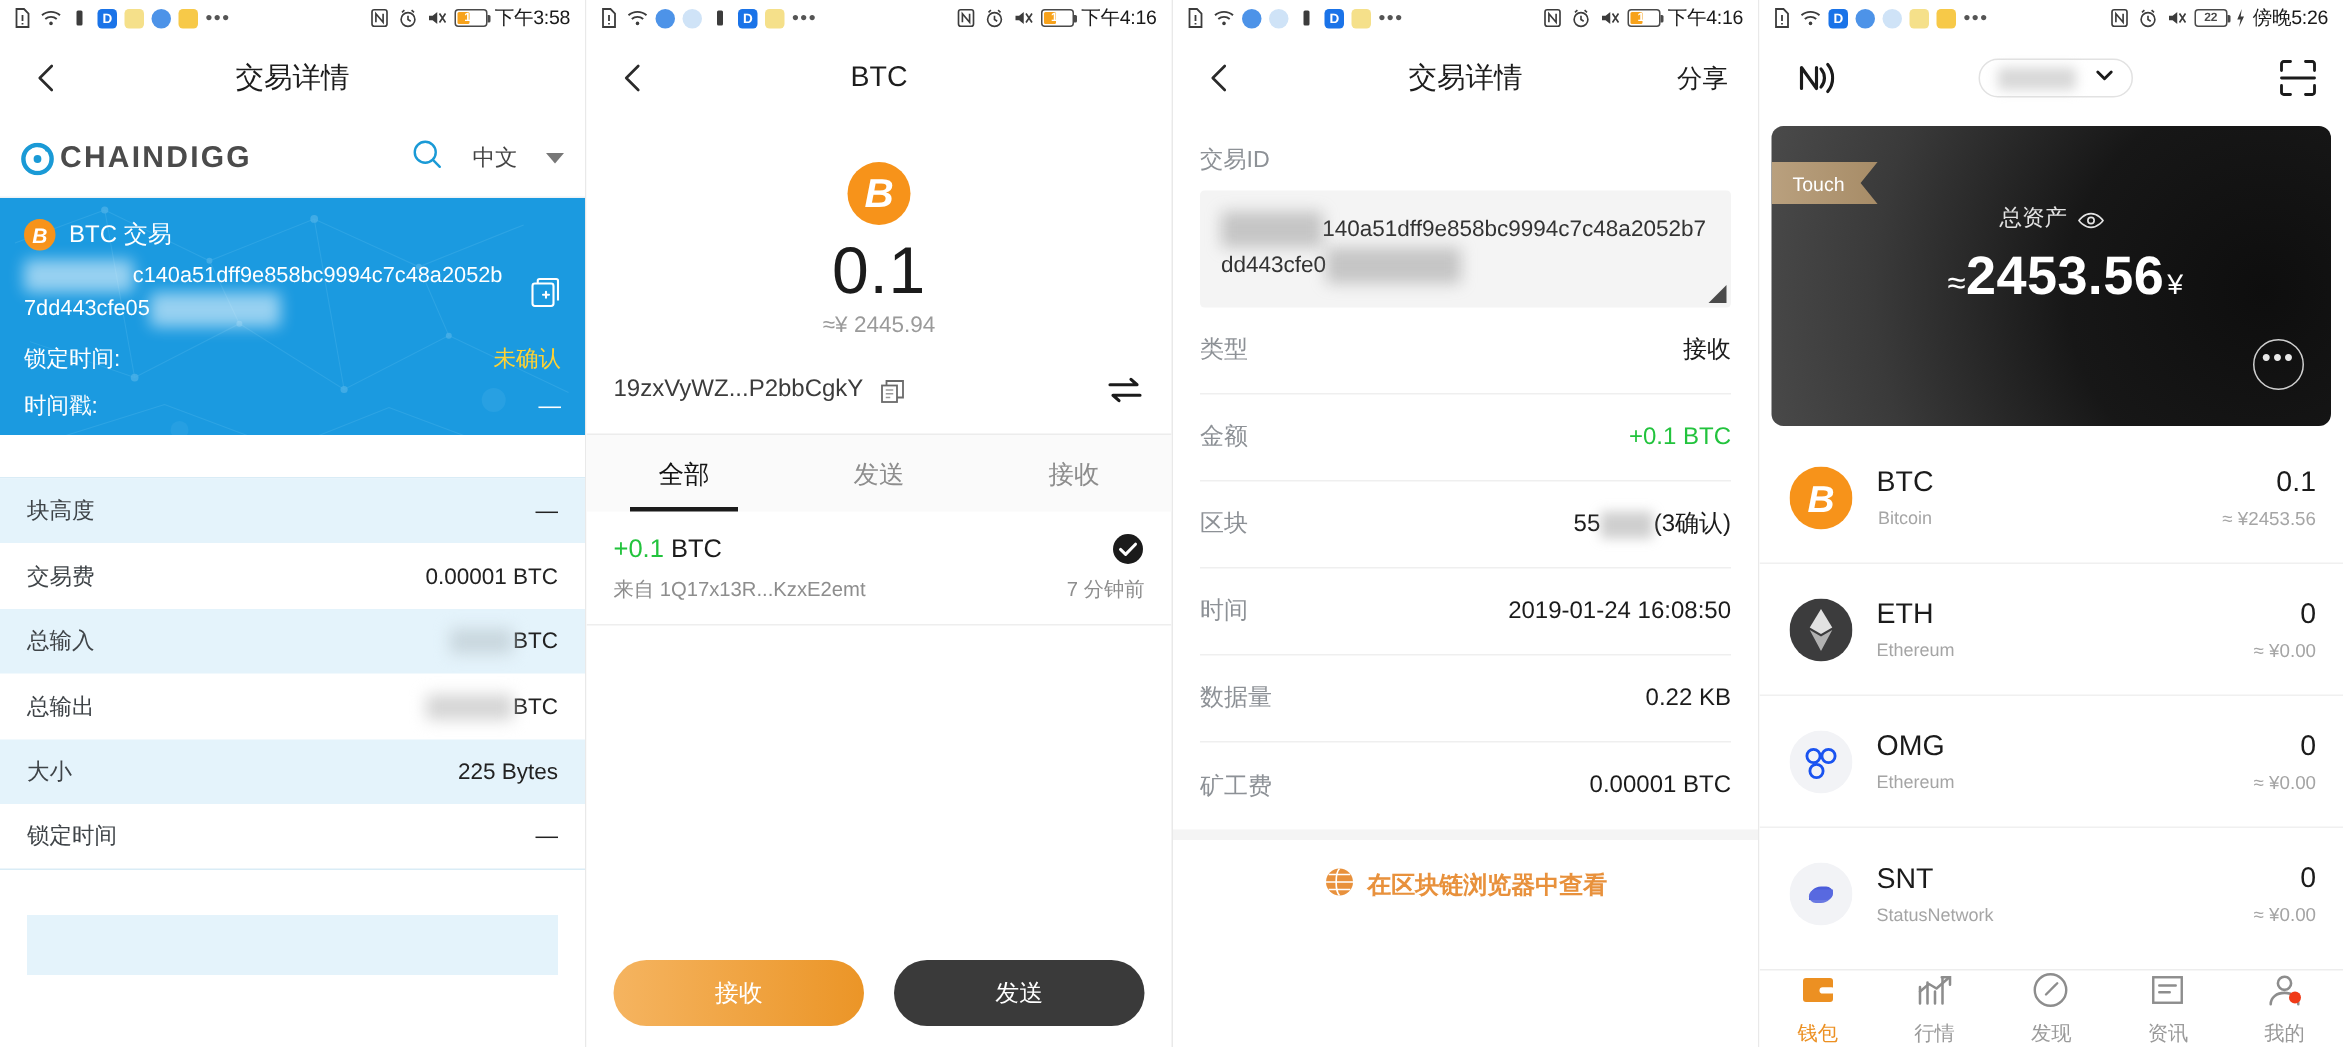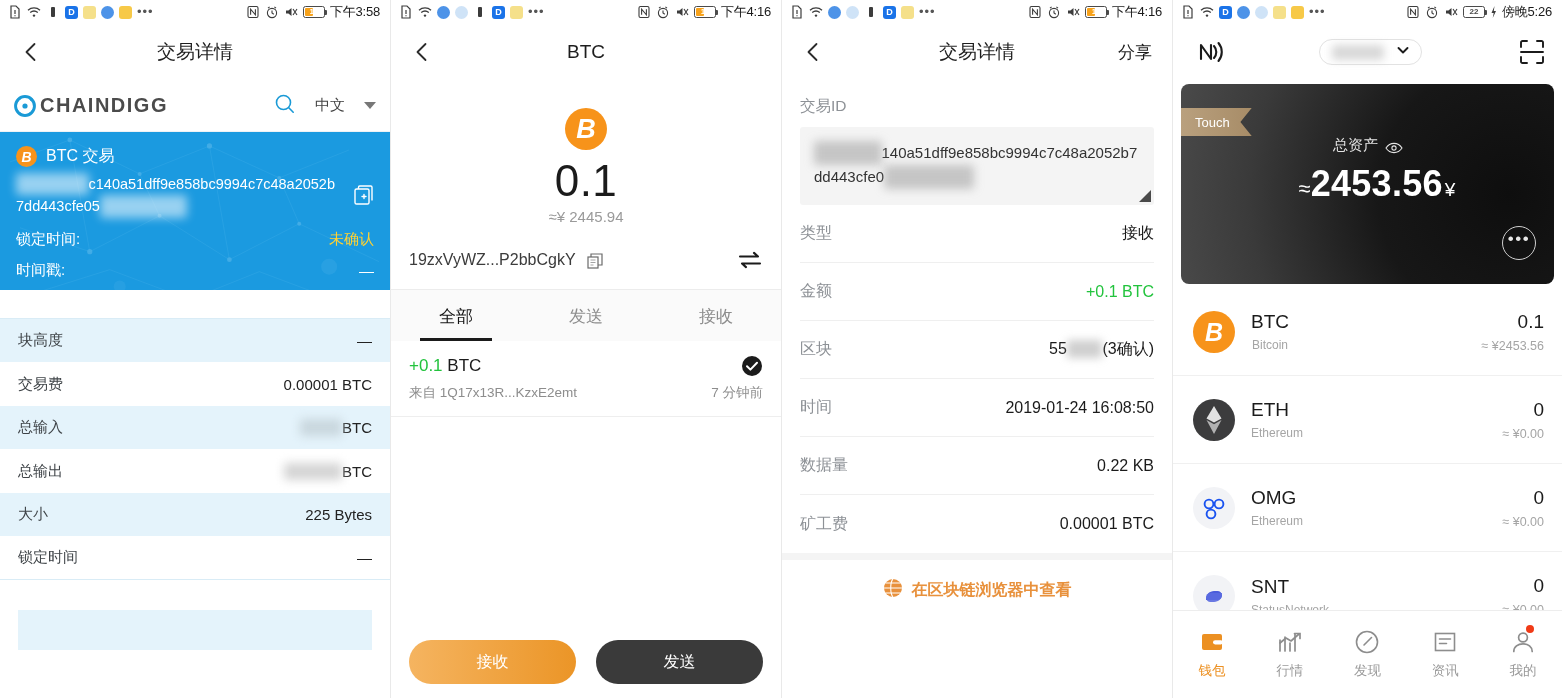--- a/index.html
+++ b/index.html
@@ -233,21 +233,21 @@
     border-bottom: 1px solid #f0f0f0; cursor: pointer;
   }
   .coin-ico { width: 42px; height: 42px; border-radius: 50%; flex: 0 0 42px; }
   .coin-mid { margin-left: 16px; }
   .coin-sym { font-size: 19px; color: #1b1b1b; }
   .coin-name { font-size: 12px; color: #a5a5a5; margin-top: 5px; text-align: center; }
   .coin-right { margin-left: auto; text-align: right; }
   .coin-bal { font-size: 19px; color: #1b1b1b; }
   .coin-fiat { font-size: 12.5px; color: #a5a5a5; margin-top: 6px; }
   .bottom-nav {
-    position: absolute; left: 0; right: 0; bottom: 0; height: 88px;
+    position: absolute; left: 0; right: 0; bottom: 0; height: 52px;
     display: flex; border-top: 1px solid #ededed; background: #fff;
   }
   .bn-item {
     flex: 1; display: flex; flex-direction: column; align-items: center;
     justify-content: center; gap: 7px; cursor: pointer; position: relative;
   }
   .bn-label { font-size: 13.5px; color: #9a9a9a; }
   .bn-item.active .bn-label { color: #ec9022; }
   .bn-ico { width: 26px; height: 26px; }
   .bn-badge {

